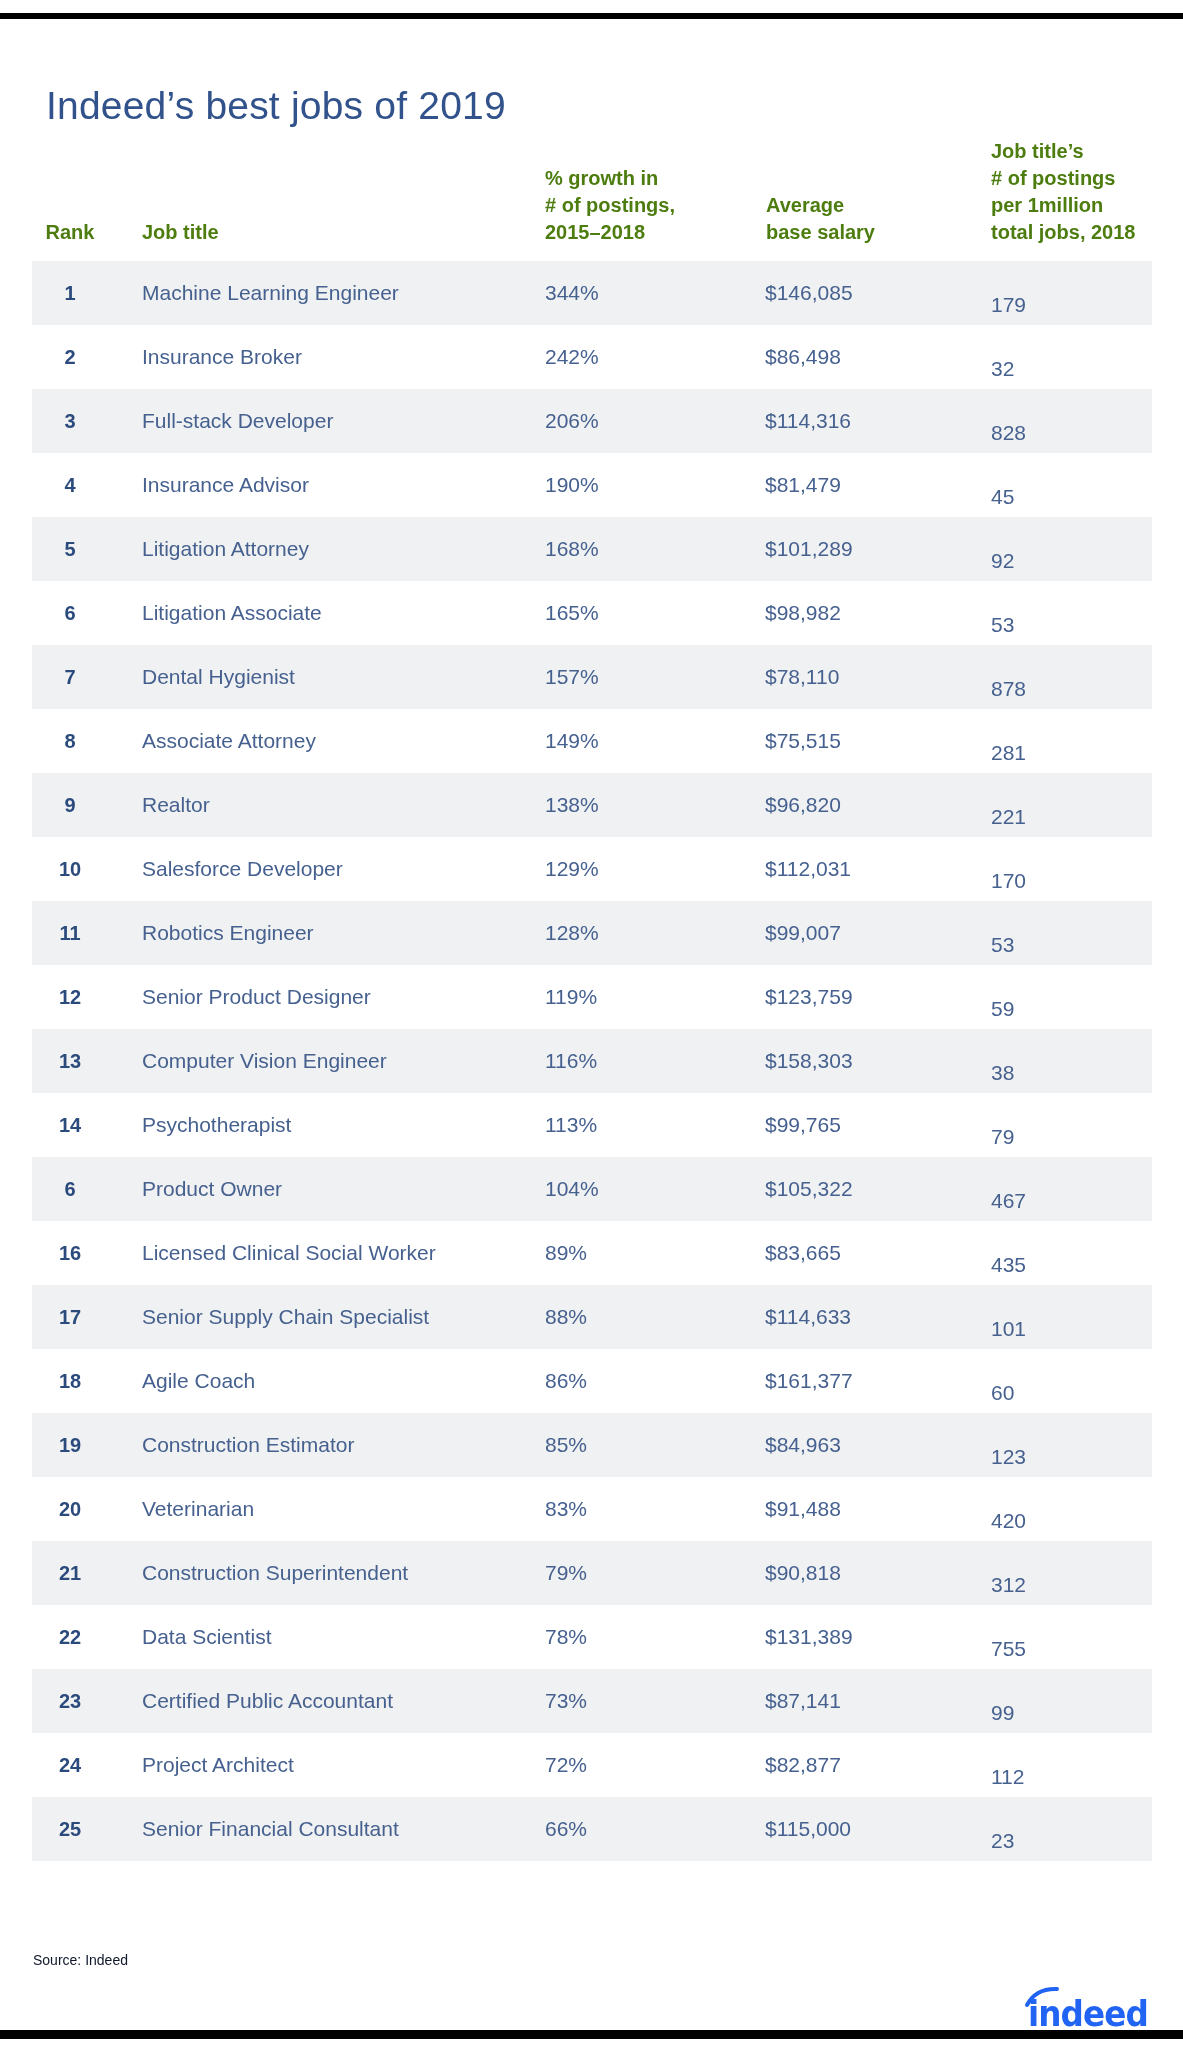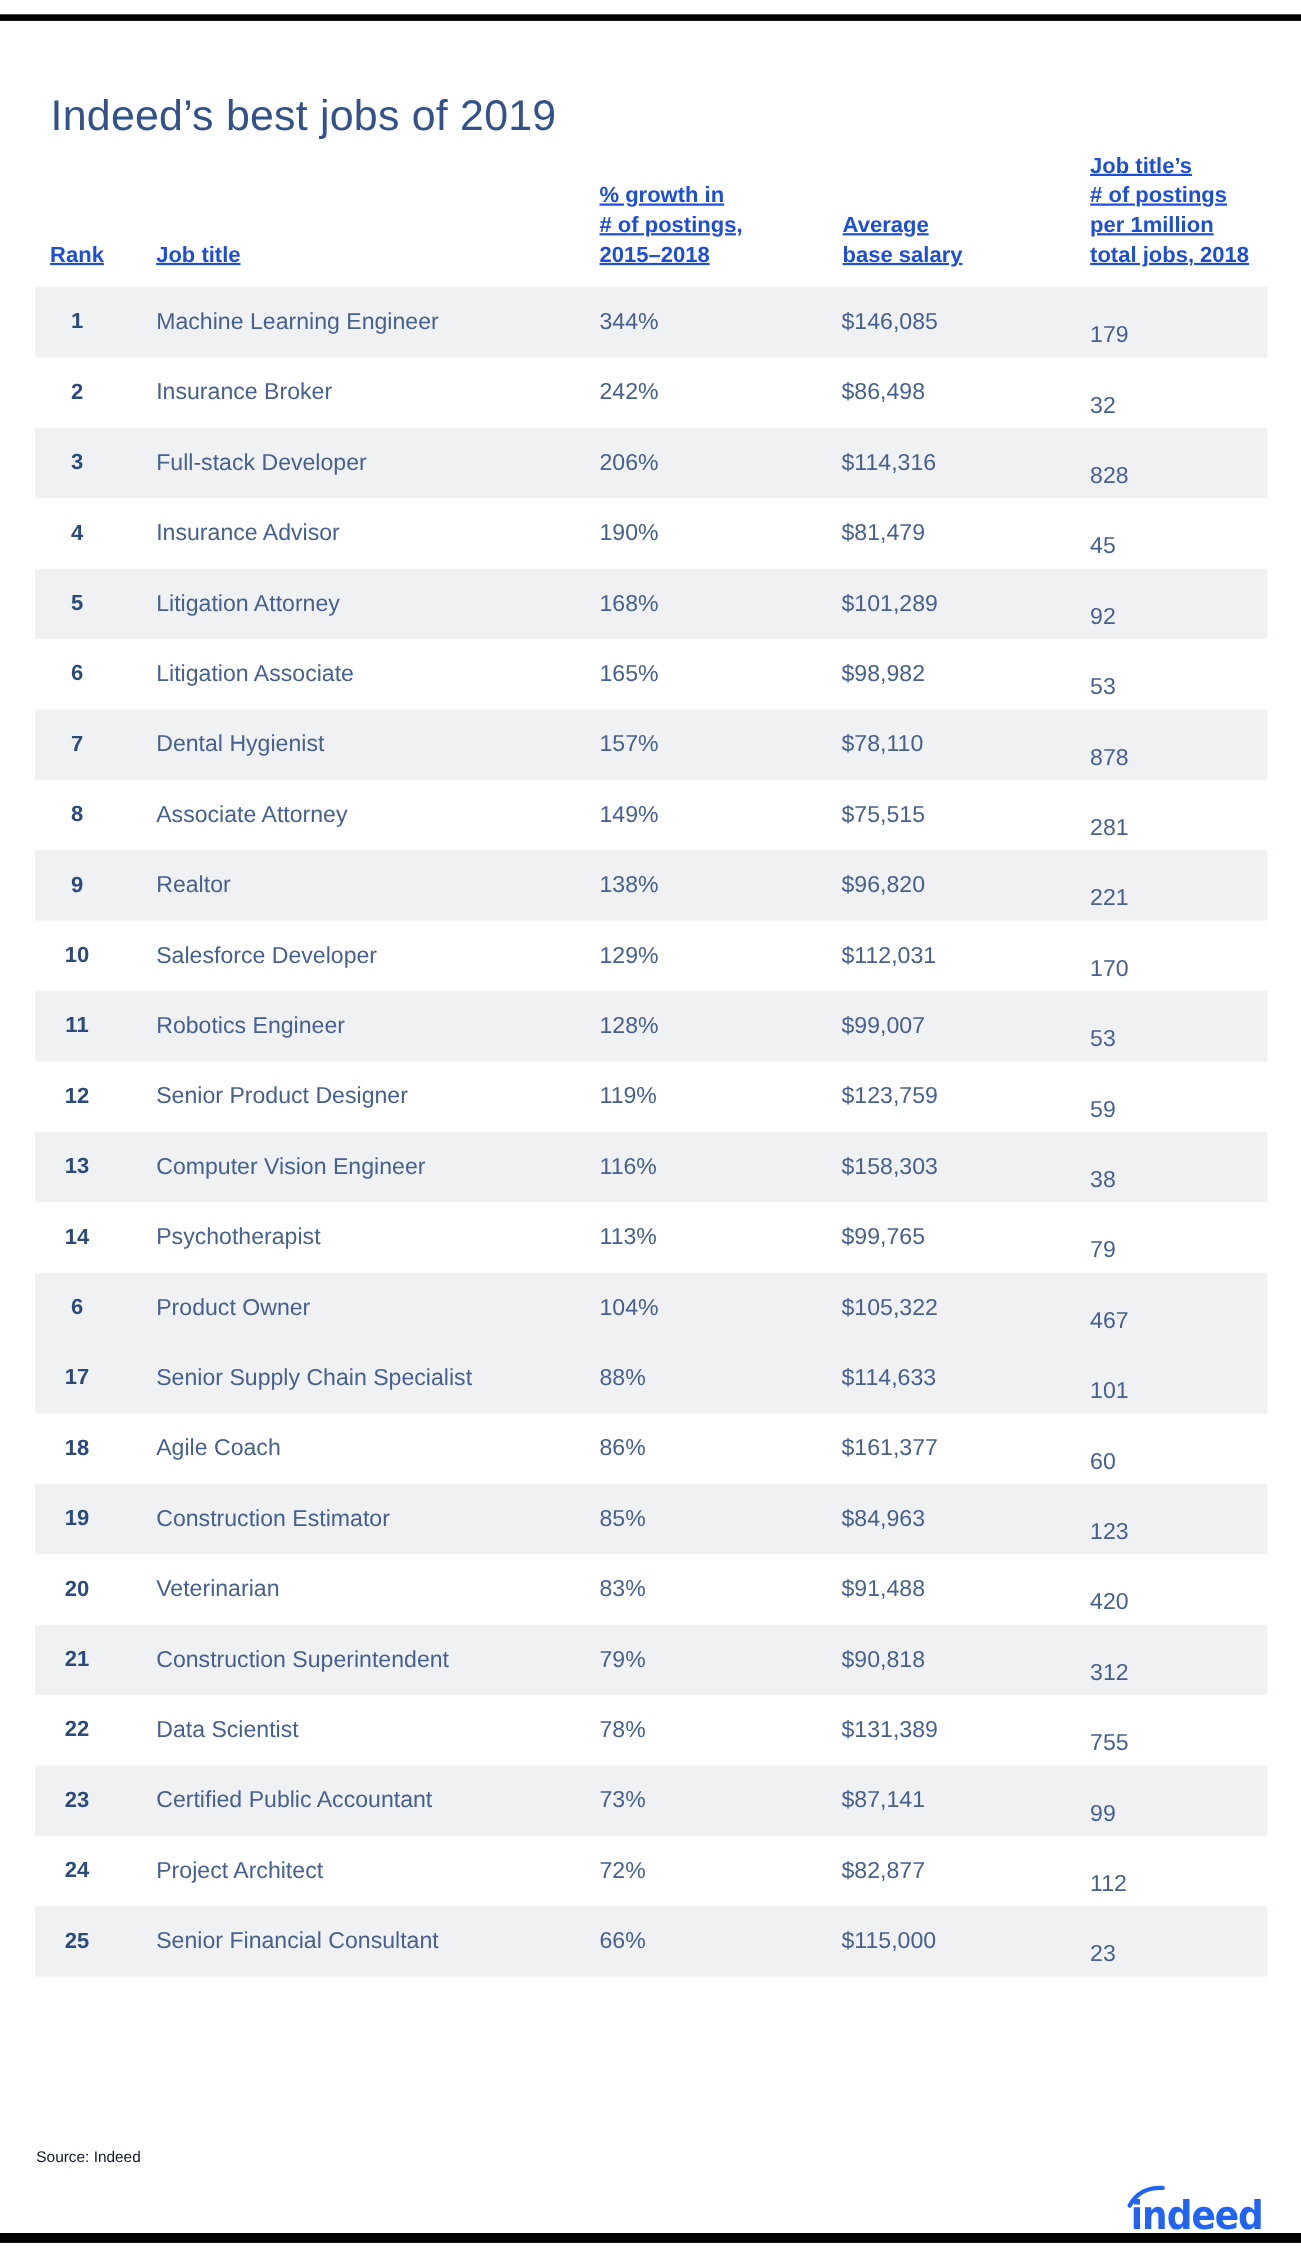--- a/index.html
+++ b/index.html
@@ -10,22 +10,22 @@
   }
   .topbar{position:absolute;top:13px;left:0;width:1183px;height:6px;background:#000000;}
   .bottombar{position:absolute;top:2030px;left:0;width:1183px;height:9px;background:#000000;}
   .title{
     position:absolute;left:30px;top:68px;margin:16px;
     font-size:39px;font-weight:400;color:#31528b;letter-spacing:0.2px;white-space:nowrap;
   }
   
   .thead{position:absolute;left:0;top:118px;width:1183px;height:134px;}
   .th{
-    position:absolute;bottom:6px;color:#1d4ed8;font-weight:bold;
-    font-size:20px;line-height:27px;white-space:nowrap;text-decoration:underline;
+    position:absolute;bottom:6px;color:#4d7c0f;font-weight:bold;
+    font-size:20px;line-height:27px;white-space:nowrap;
   }
   .th-rank{left:32px;width:76px;text-align:center;margin-top:12px;}
   .th-job{left:142px;}
   .th-growth{left:545px;}
   .th-salary{left:766px;}
   .th-postings{left:991px;}
   
   .tbody{position:absolute;left:32px;top:261px;width:1120px;}
   .tr{position:relative;height:64px;}
   .tr.striped{background:#f0f1f2;}
@@ -170,20 +170,27 @@
         <span class="td td-salary">$99,765</span>
         <span class="td td-postings">79</span>
       </div>
       <div class="tr striped">
         <span class="td td-rank">6</span>
         <span class="td td-job">Product Owner</span>
         <span class="td td-growth">104%</span>
         <span class="td td-salary">$105,322</span>
         <span class="td td-postings">467</span>
       </div>
+      <div class="tr">
+        <span class="td td-rank">16</span>
+        <span class="td td-job">Licensed Clinical Social Worker</span>
+        <span class="td td-growth">89%</span>
+        <span class="td td-salary">$83,665</span>
+        <span class="td td-postings">435</span>
+      </div>
       <div class="tr striped">
         <span class="td td-rank">17</span>
         <span class="td td-job">Senior Supply Chain Specialist</span>
         <span class="td td-growth">88%</span>
         <span class="td td-salary">$114,633</span>
         <span class="td td-postings">101</span>
       </div>
       <div class="tr">
         <span class="td td-rank">18</span>
         <span class="td td-job">Agile Coach</span>

